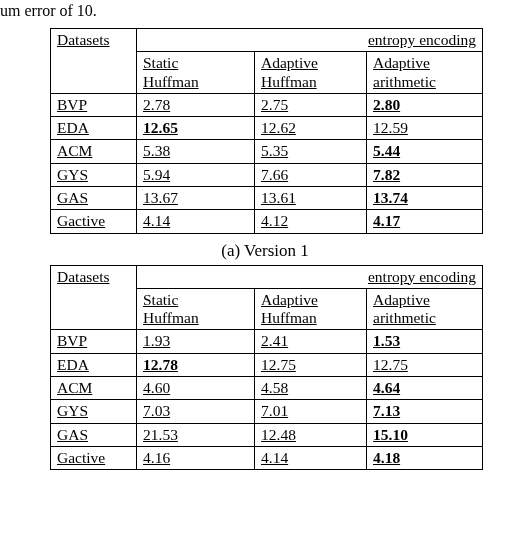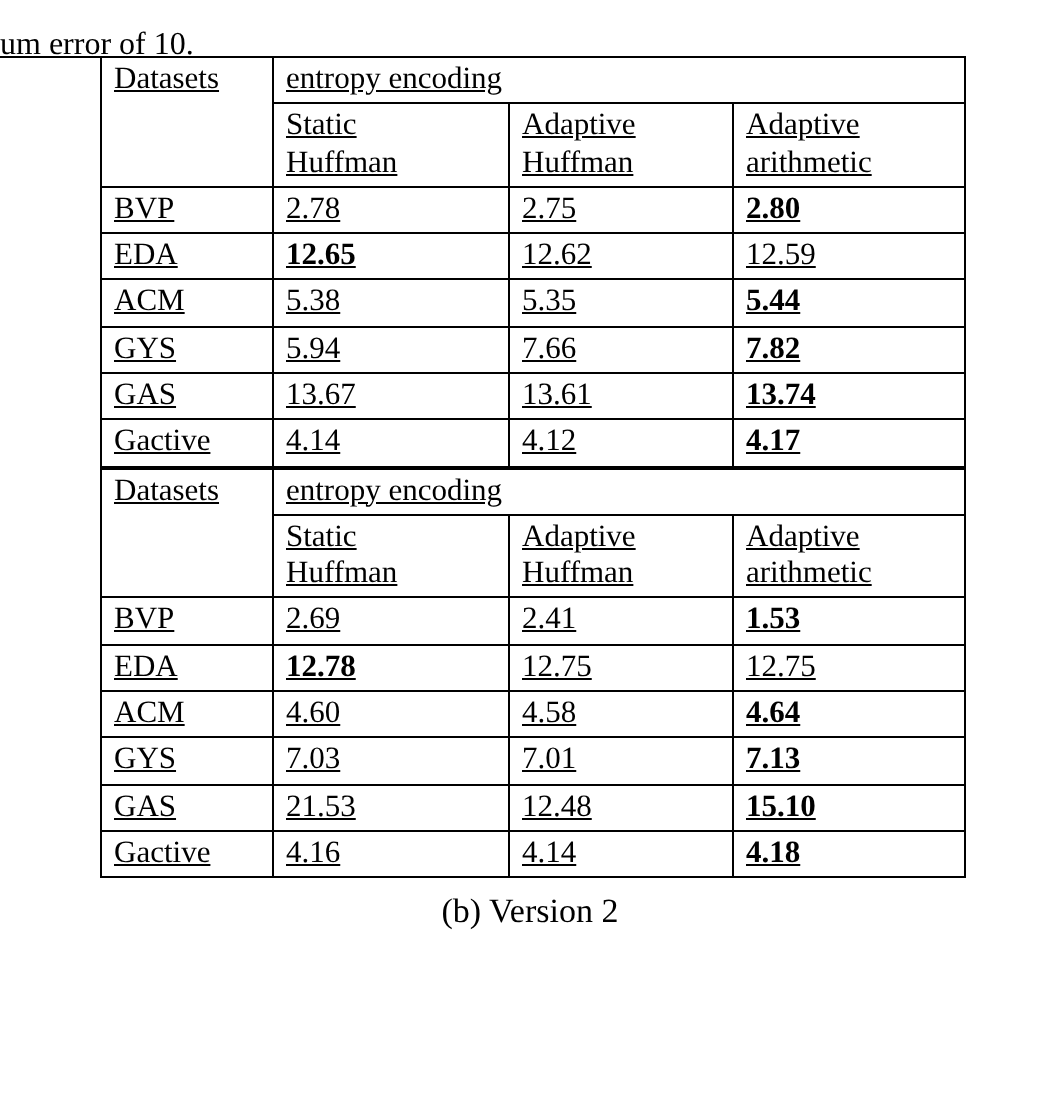--- a/index.html
+++ b/index.html
@@ -12,24 +12,23 @@
     width: 530px;
     box-sizing: border-box;
   }
   .page {
     width: 530px;
     box-sizing: border-box;
     position: relative;
   }
   .frag {
     position: absolute;
-    top: 14px;
+    top: 2px;
     left: 0;
     font-size: 16px;
-    text-decoration: underline;
   }
   .tables-wrap {
     padding-top: 28px;
     padding-left: 50px;
     width: 430px;
   }
   table {
     border-collapse: collapse;
     width: 432px;
     table-layout: fixed;
@@ -42,21 +41,21 @@
     border: 1px solid #000;
     padding: 2px 6px 2px 6px;
     font-size: 15.5px;
     font-weight: normal;
     text-align: left;
     vertical-align: top;
     line-height: 1.18;
     text-decoration: underline;
   }
   .hdr-span {
-    text-align: left;
+    text-align: right;
   }
   .b { font-weight: bold; }
   .caption {
     text-align: center;
     font-size: 17px;
     margin: 7px 0 4px 0;
   }
 </style>
 </head>
 <body>
@@ -128,20 +127,21 @@
             <td class="b">13.74</td>
           </tr>
           <tr>
             <td>Gactive</td>
             <td>4.14</td>
             <td>4.12</td>
             <td class="b">4.17</td>
           </tr>
         </tbody>
     </table>
+    <div class="caption">(a) Version 1</div>
 
     <table>
       <colgroup>
           <col class="c0">
           <col class="c1">
           <col class="c2">
           <col class="c3">
         </colgroup>
       <tbody>
           <tr>
@@ -159,21 +159,21 @@
         </td>
         <td>
           <span>Adaptive</span><br>
           <span>arithmetic</span>
         </td>
       </tr>
       </tbody>
         <tbody id="body-b">
           <tr>
             <td>BVP</td>
-            <td>2.69</td>
+            <td>1.93</td>
             <td>2.41</td>
             <td class="b">1.53</td>
           </tr>
           <tr>
             <td>EDA</td>
             <td class="b">12.78</td>
             <td>12.75</td>
             <td>12.75</td>
           </tr>
           <tr>
@@ -195,16 +195,15 @@
             <td class="b">15.10</td>
           </tr>
           <tr>
             <td>Gactive</td>
             <td>4.16</td>
             <td>4.14</td>
             <td class="b">4.18</td>
           </tr>
         </tbody>
     </table>
-    <div class="caption">(b) Version 2</div>
 
   </div>
 </div>
 
 </body></html>

